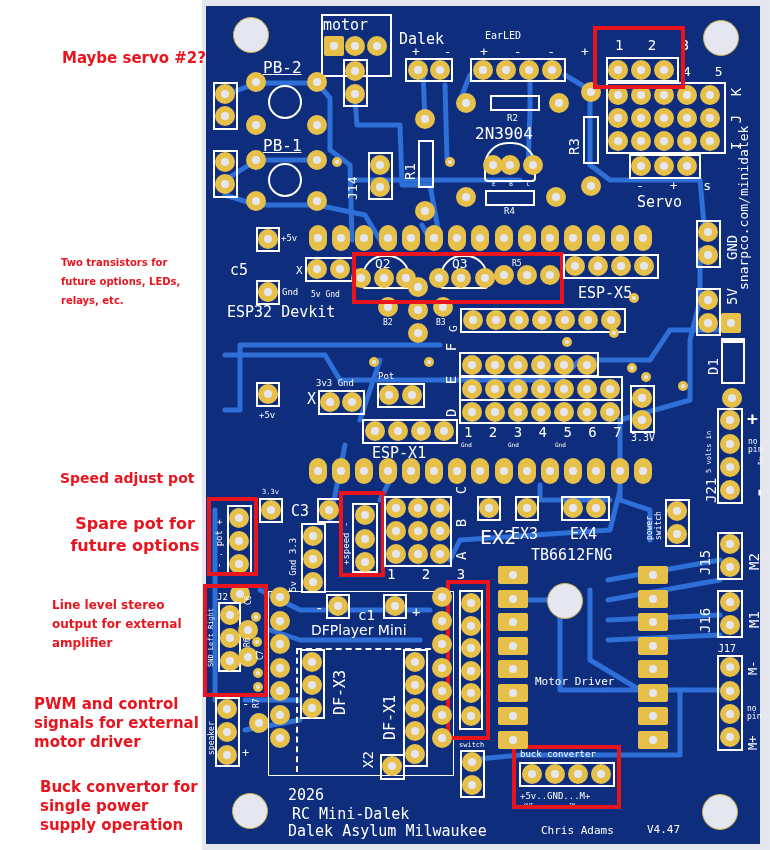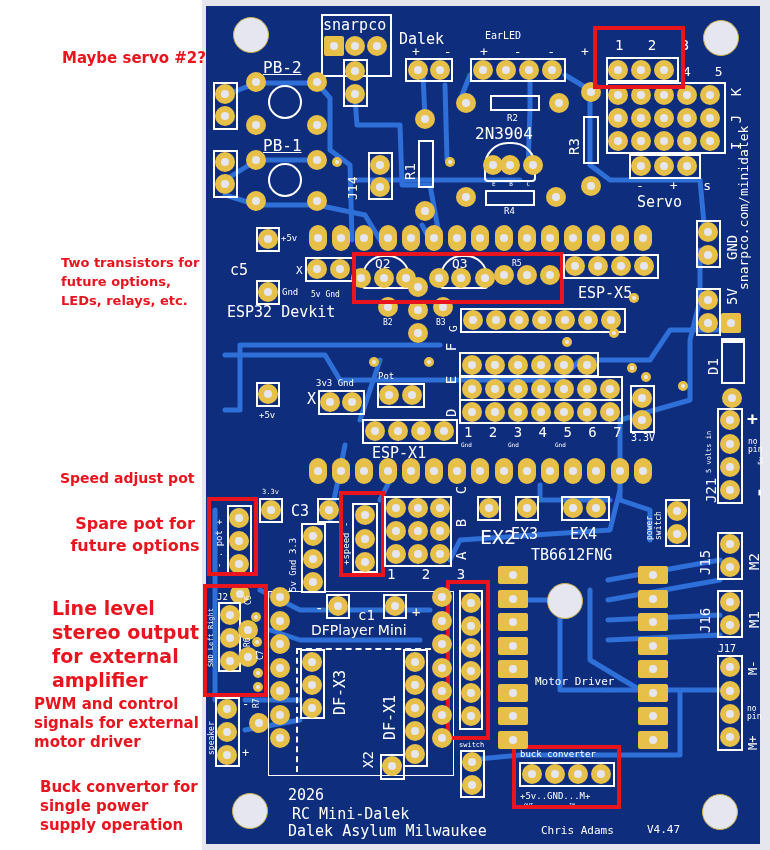--- a/index.html
+++ b/index.html
@@ -22,24 +22,24 @@
   .via::after{content:"";position:absolute;left:3px;top:3px;width:4px;height:4px;border-radius:50%;background:#e6e6f0;}
   .rot{transform-origin:left top;transform:rotate(-90deg);}
   svg.traces{position:absolute;left:0;top:0;}
 </style>
 </head>
 <body>
 
 <div class="frame"></div>
 
 <div class="note" style="left:59px;top:49px;width:150px;text-align:center;">Maybe servo #2?</div>
-<div class="note" style="left:61px;top:253px;width:140px;font-size:13px;">Two transistors for future options, LEDs, relays, etc.</div>
+<div class="note" style="left:61px;top:253px;width:140px;font-size:10px;">Two transistors for future options, LEDs, relays, etc.</div>
 <div class="note" style="left:60px;top:469px;width:145px;font-size:14px;">Speed adjust pot</div>
 <div class="note" style="left:70px;top:513px;width:130px;text-align:center;font-size:16px;line-height:22px;">Spare pot for future options</div>
-<div class="note" style="left:52px;top:596px;width:150px;font-size:19px;line-height:24px;">Line level stereo output for external amplifier</div>
+<div class="note" style="left:52px;top:596px;width:150px;font-size:12px;line-height:19px;">Line level stereo output for external amplifier</div>
 <div class="note" style="left:34px;top:695px;width:165px;font-size:15px;line-height:19px;">PWM and control signals for external motor driver</div>
 <div class="note" style="left:40px;top:778px;width:165px;font-size:15px;line-height:19px;">Buck convertor for single power supply operation</div>
 
 <div class="board"></div>
 
 <svg class="traces" width="770" height="850">
   <g stroke="#2f6fd8" stroke-width="5" fill="none" stroke-linecap="round" stroke-linejoin="round">
     <path d="M225 95 L257 83 L317 83 L330 98 L330 150 L350 165 L352 240"></path>
     <path d="M225 180 L257 160 L317 160"></path>
     <path d="M225 195 L257 205 L317 205 L365 215 L380 240"></path>
@@ -75,21 +75,21 @@
   </g>
 </svg>
 
 <div class="hole" style="left:233px;top:17px;"></div>
 <div class="hole" style="left:703px;top:20px;"></div>
 <div class="hole" style="left:232px;top:793px;"></div>
 <div class="hole" style="left:702px;top:794px;"></div>
 <div class="hole" style="left:547px;top:583px;"></div>
 
 <div class="box" style="left:321px;top:14px;width:71px;height:63px;"></div>
-<div class="silk" style="left:323px;top:16px;font-size:15px;">snarpco</div>
+<div class="silk" style="left:323px;top:16px;font-size:15px;">motor</div>
 <div class="pad sq" style="left:324px;top:36px;"></div>
 <div class="pad" style="left:345px;top:36px;"></div>
 <div class="pad" style="left:367px;top:36px;"></div>
 <div class="box" style="left:343px;top:59px;width:25px;height:48px;"></div>
 <div class="pad" style="left:345px;top:61px;"></div>
 <div class="pad" style="left:345px;top:84px;"></div>
 
 <div class="silk" style="left:263px;top:58px;font-size:16px;text-decoration:underline;">PB-2</div>
 <div class="pad" style="left:246px;top:72px;"></div>
 <div class="pad" style="left:307px;top:72px;"></div>

